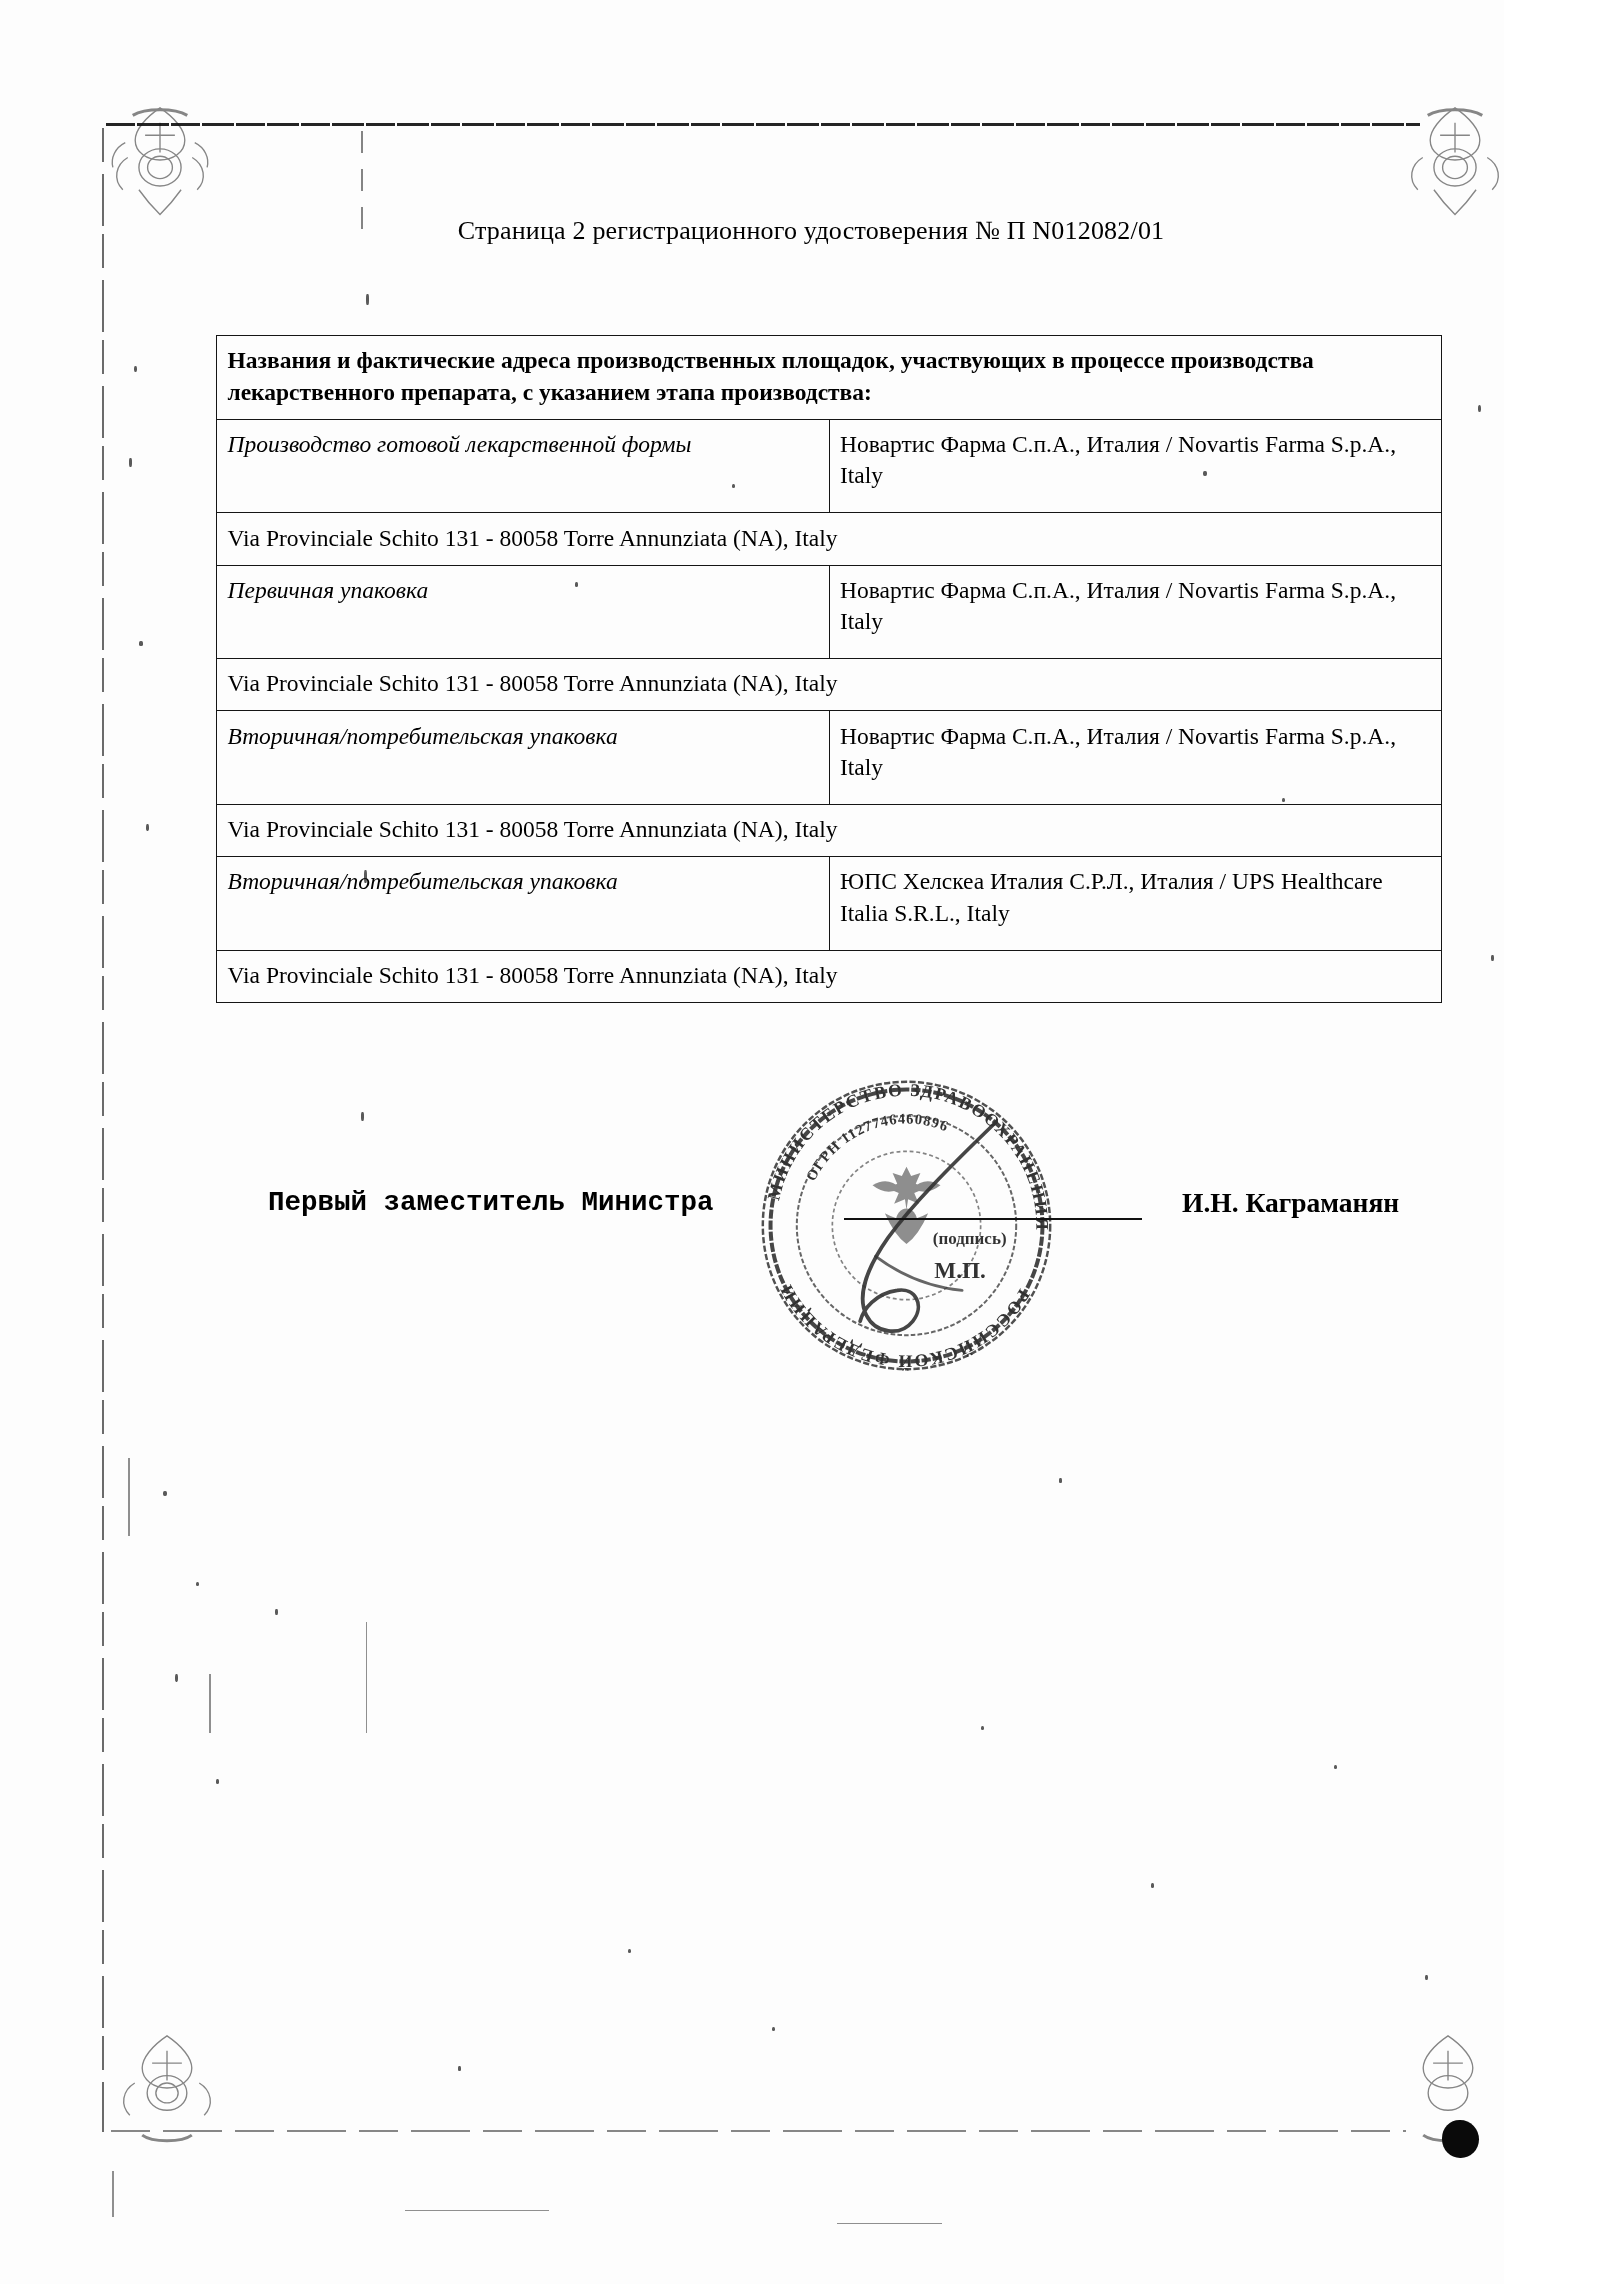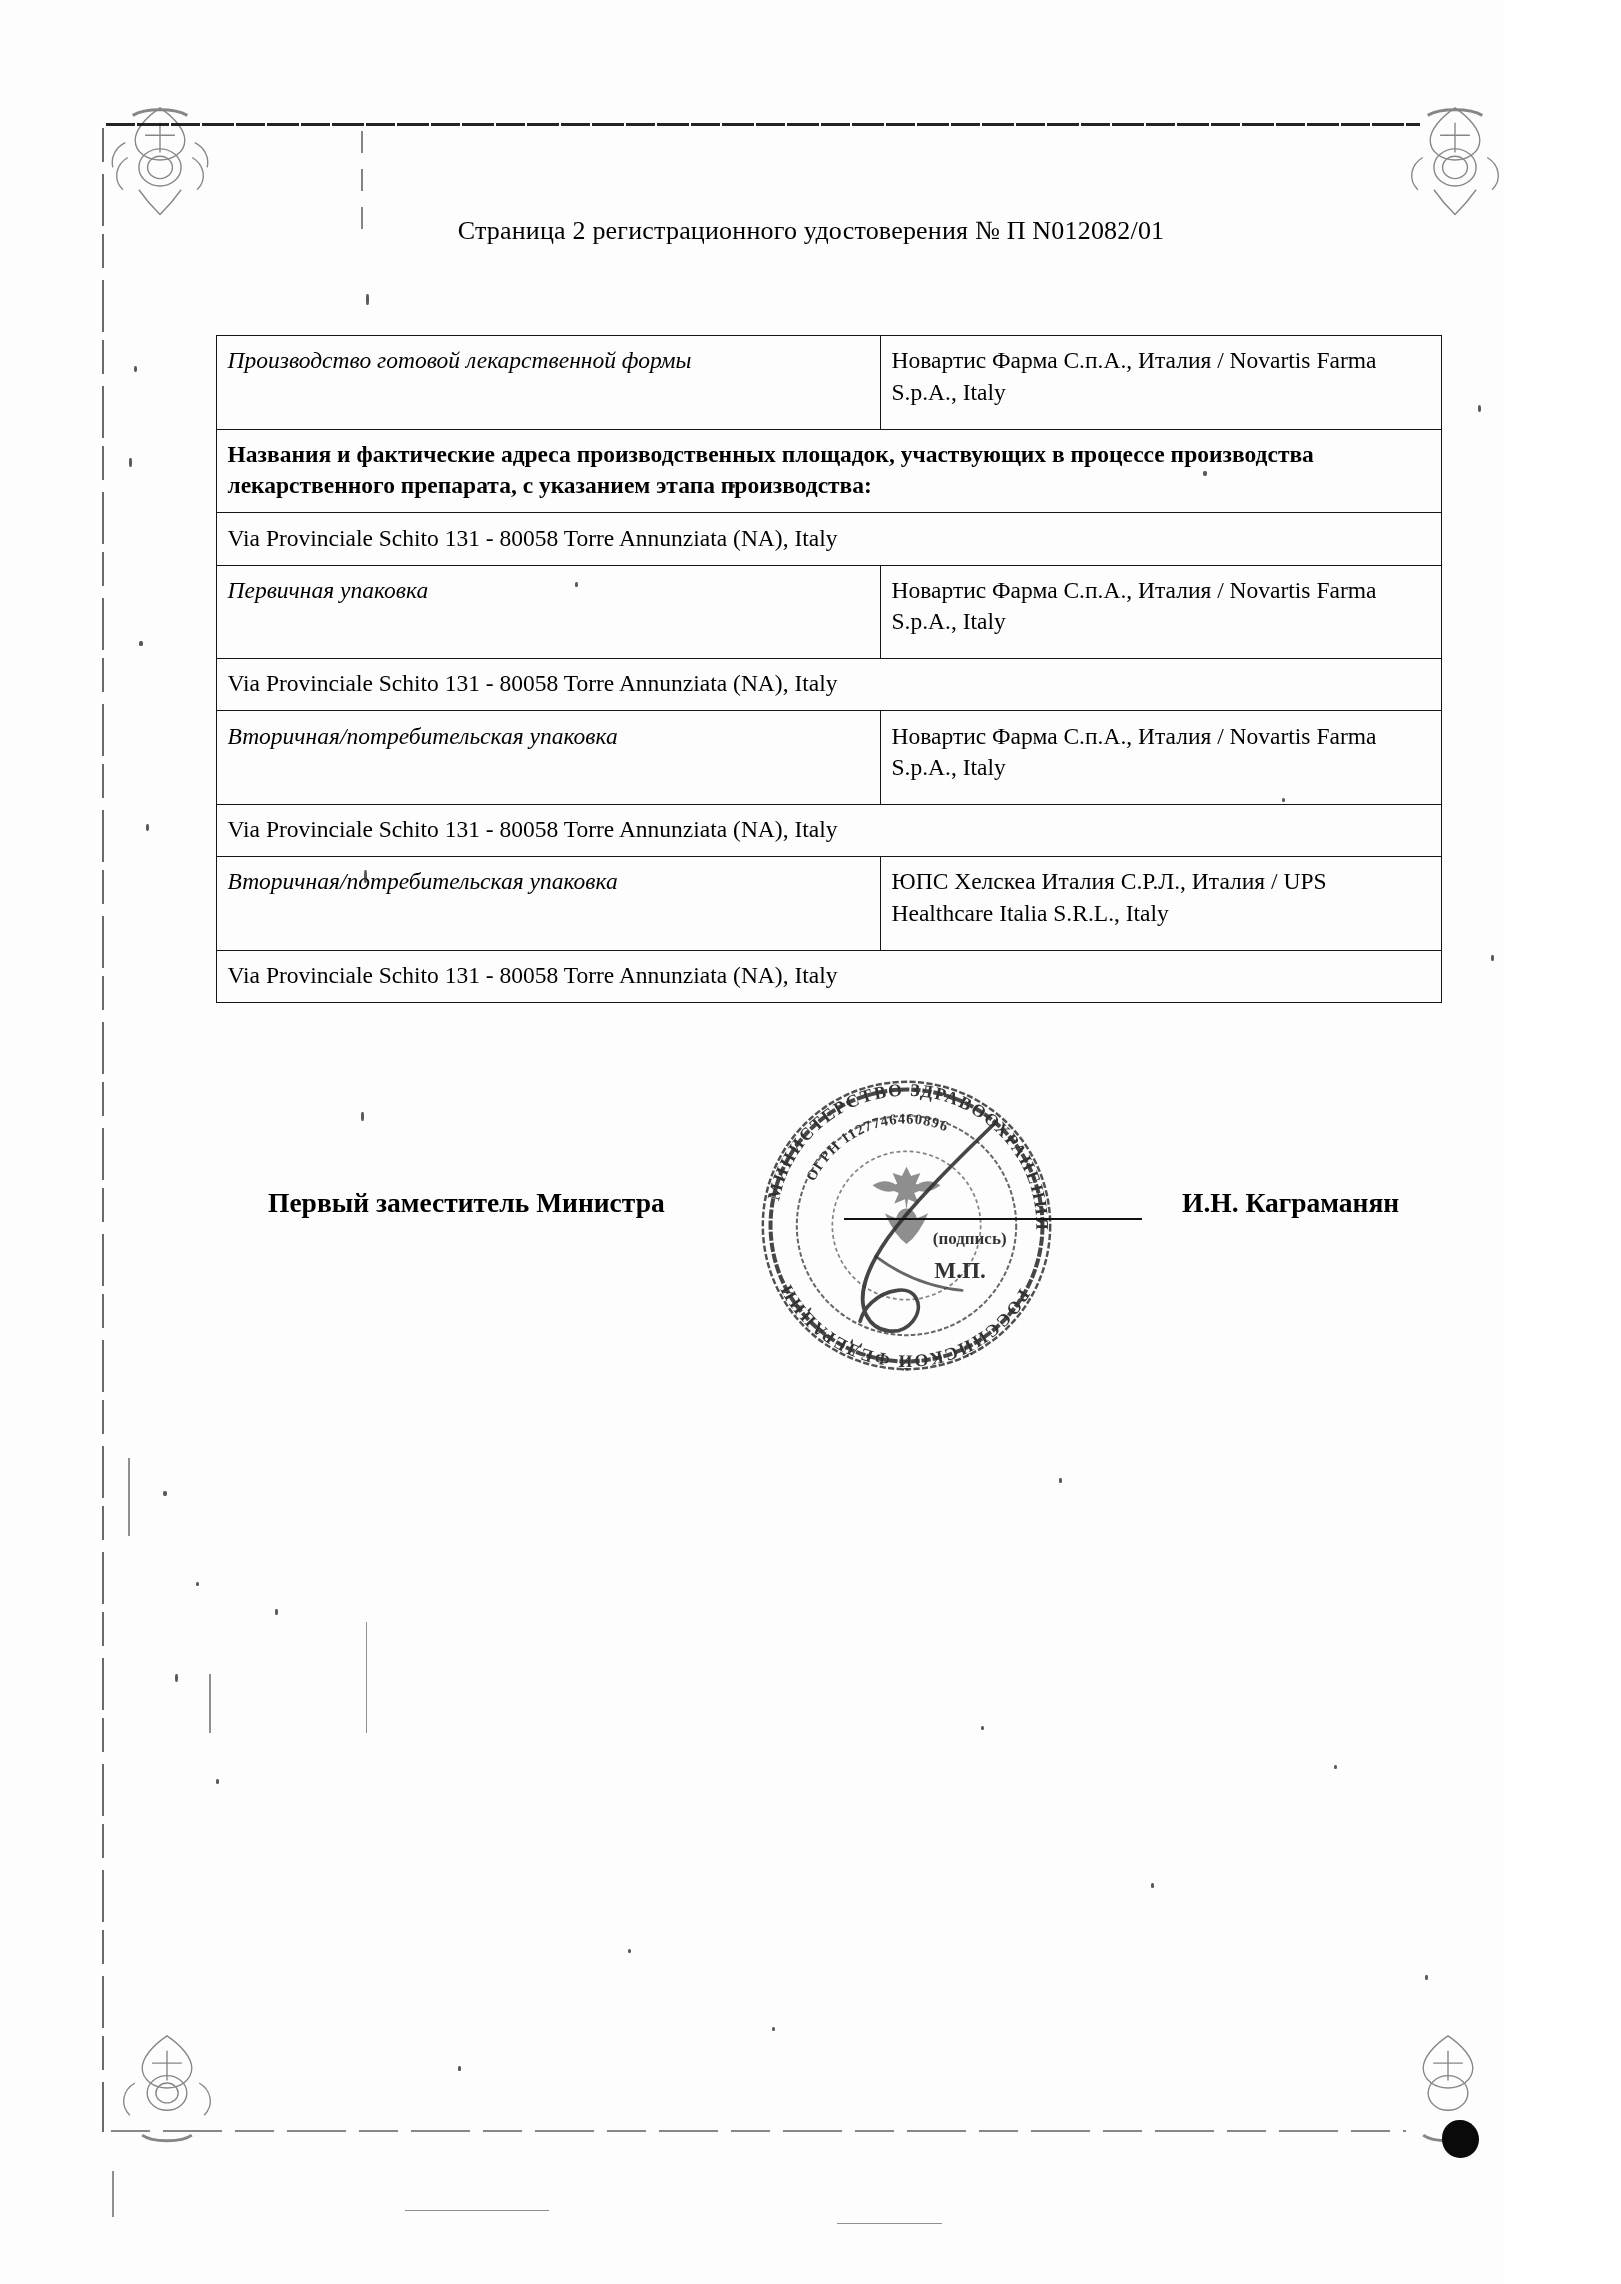--- a/index.html
+++ b/index.html
@@ -153,20 +153,21 @@
   }
 
   
   .sig-title {
     position: absolute;
     left: 268px;
     top: 1187px;
     font-size: 27.5px;
     font-weight: bold;
     white-space: nowrap;
+    font-family: Liberation Mono, monospace;
   }
   .sig-name {
     position: absolute;
     left: 1182px;
     top: 1187px;
     font-size: 27.5px;
     font-weight: bold;
     white-space: nowrap;
   }
   .sig-line {
@@ -264,26 +265,26 @@
       <path d="M30 92 C38 98 62 98 70 92" fill="none" stroke="#111" stroke-width="2.4"></path>
     </svg>
   </div>
 
   <div class="doc-header">Страница  2 регистрационного удостоверения № П N012082/01</div>
 
   <div class="tbl-wrap">
     <table class="main">
       <tbody>
         <tr>
+          <td class="hdr" colspan="2">Названия и фактические адреса производственных площадок, участвующих в процессе производства лекарственного препарата, с указанием этапа производства:</td>
+        </tr>
+
+        <tr>
           <td class="stage">Производство готовой лекарственной формы</td>
           <td class="maker">Новартис Фарма С.п.А., Италия / Novartis Farma S.p.A.,  Italy</td>
-        </tr>
-
-        <tr>
-          <td class="hdr" colspan="2">Названия и фактические адреса производственных площадок, участвующих в процессе производства лекарственного препарата, с указанием этапа производства:</td>
         </tr>
         <tr>
           <td class="addr" colspan="2">Via Provinciale Schito 131 - 80058 Torre Annunziata (NA), Italy</td>
         </tr>
 
         <tr>
           <td class="stage">Первичная упаковка</td>
           <td class="maker">Новартис Фарма С.п.А., Италия / Novartis Farma S.p.A.,  Italy</td>
         </tr>
         <tr>

